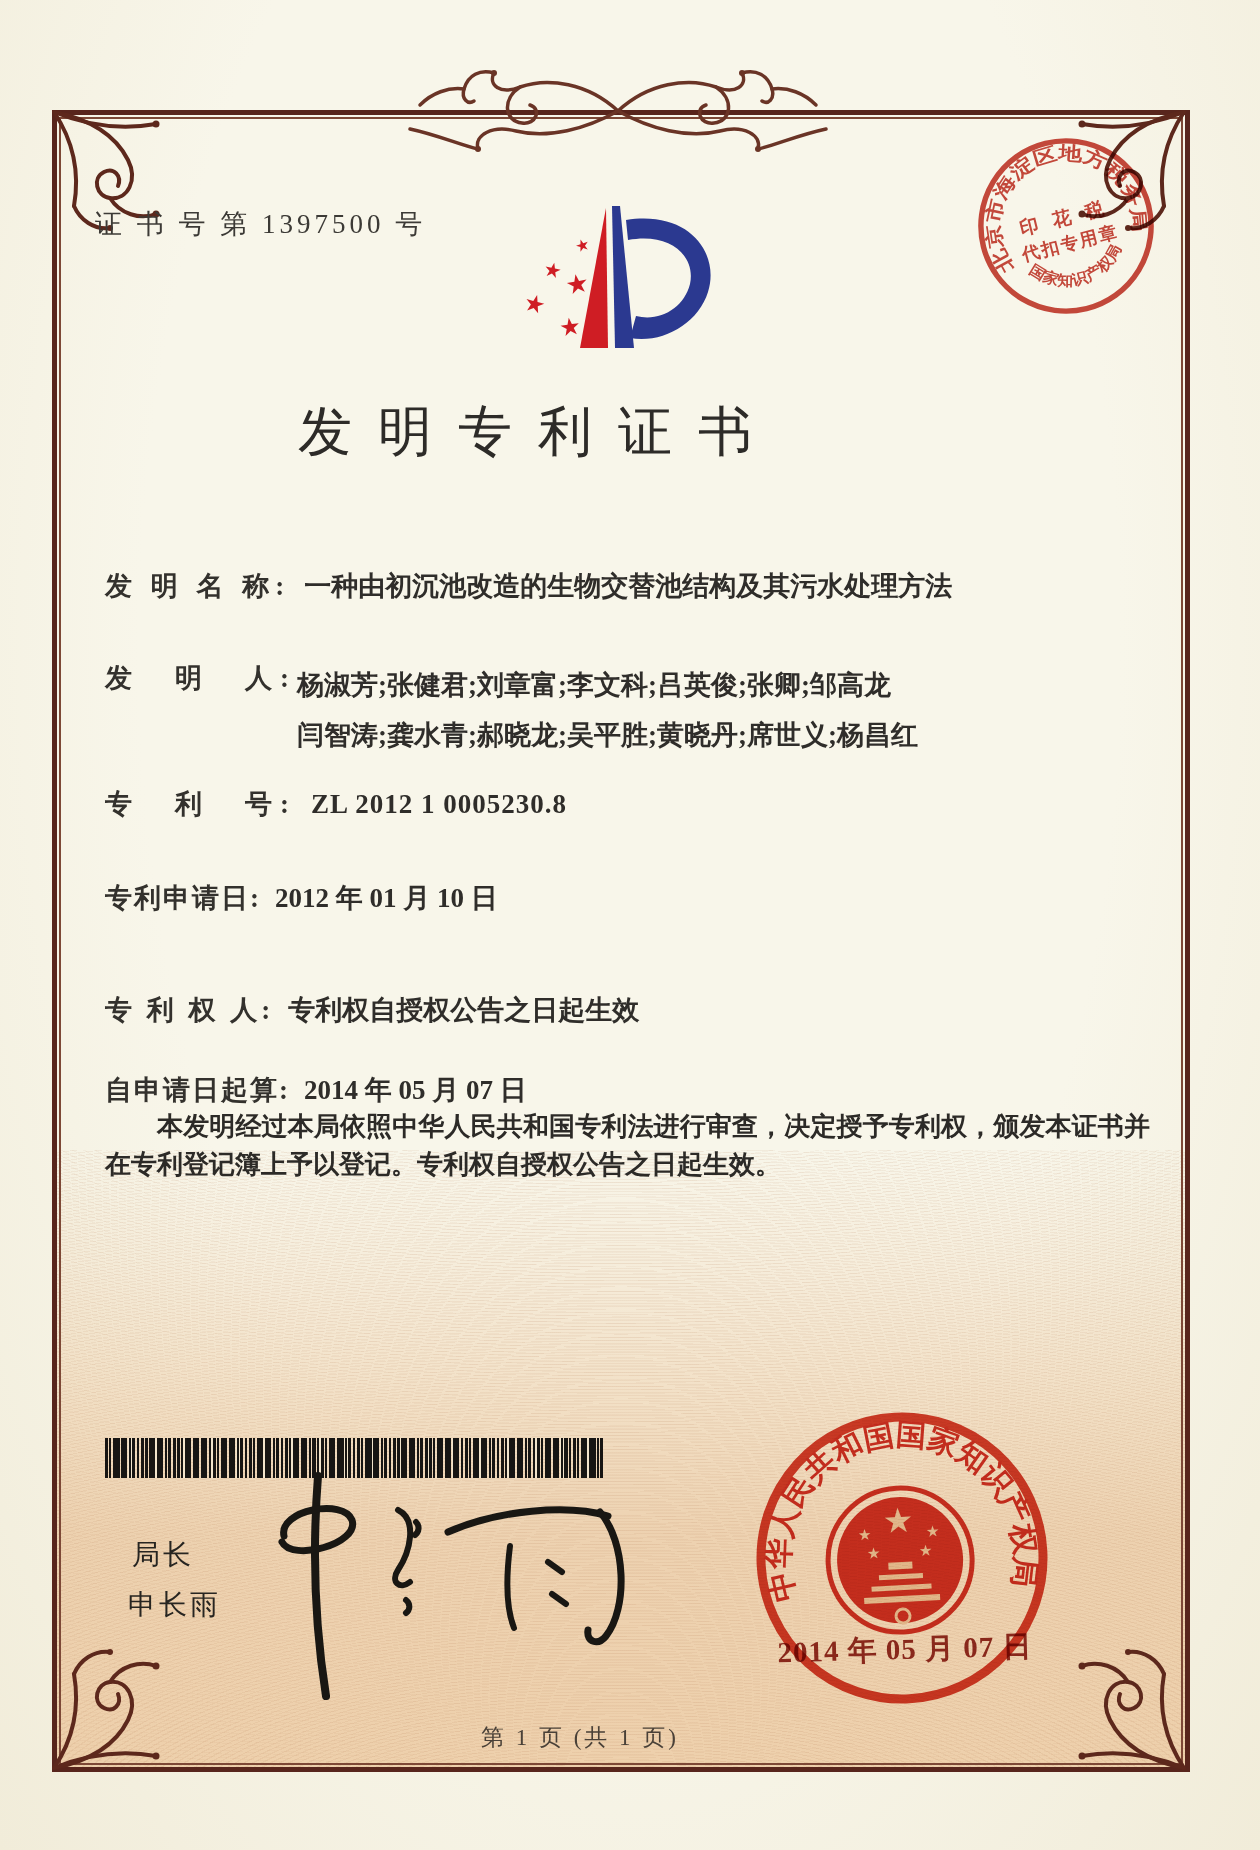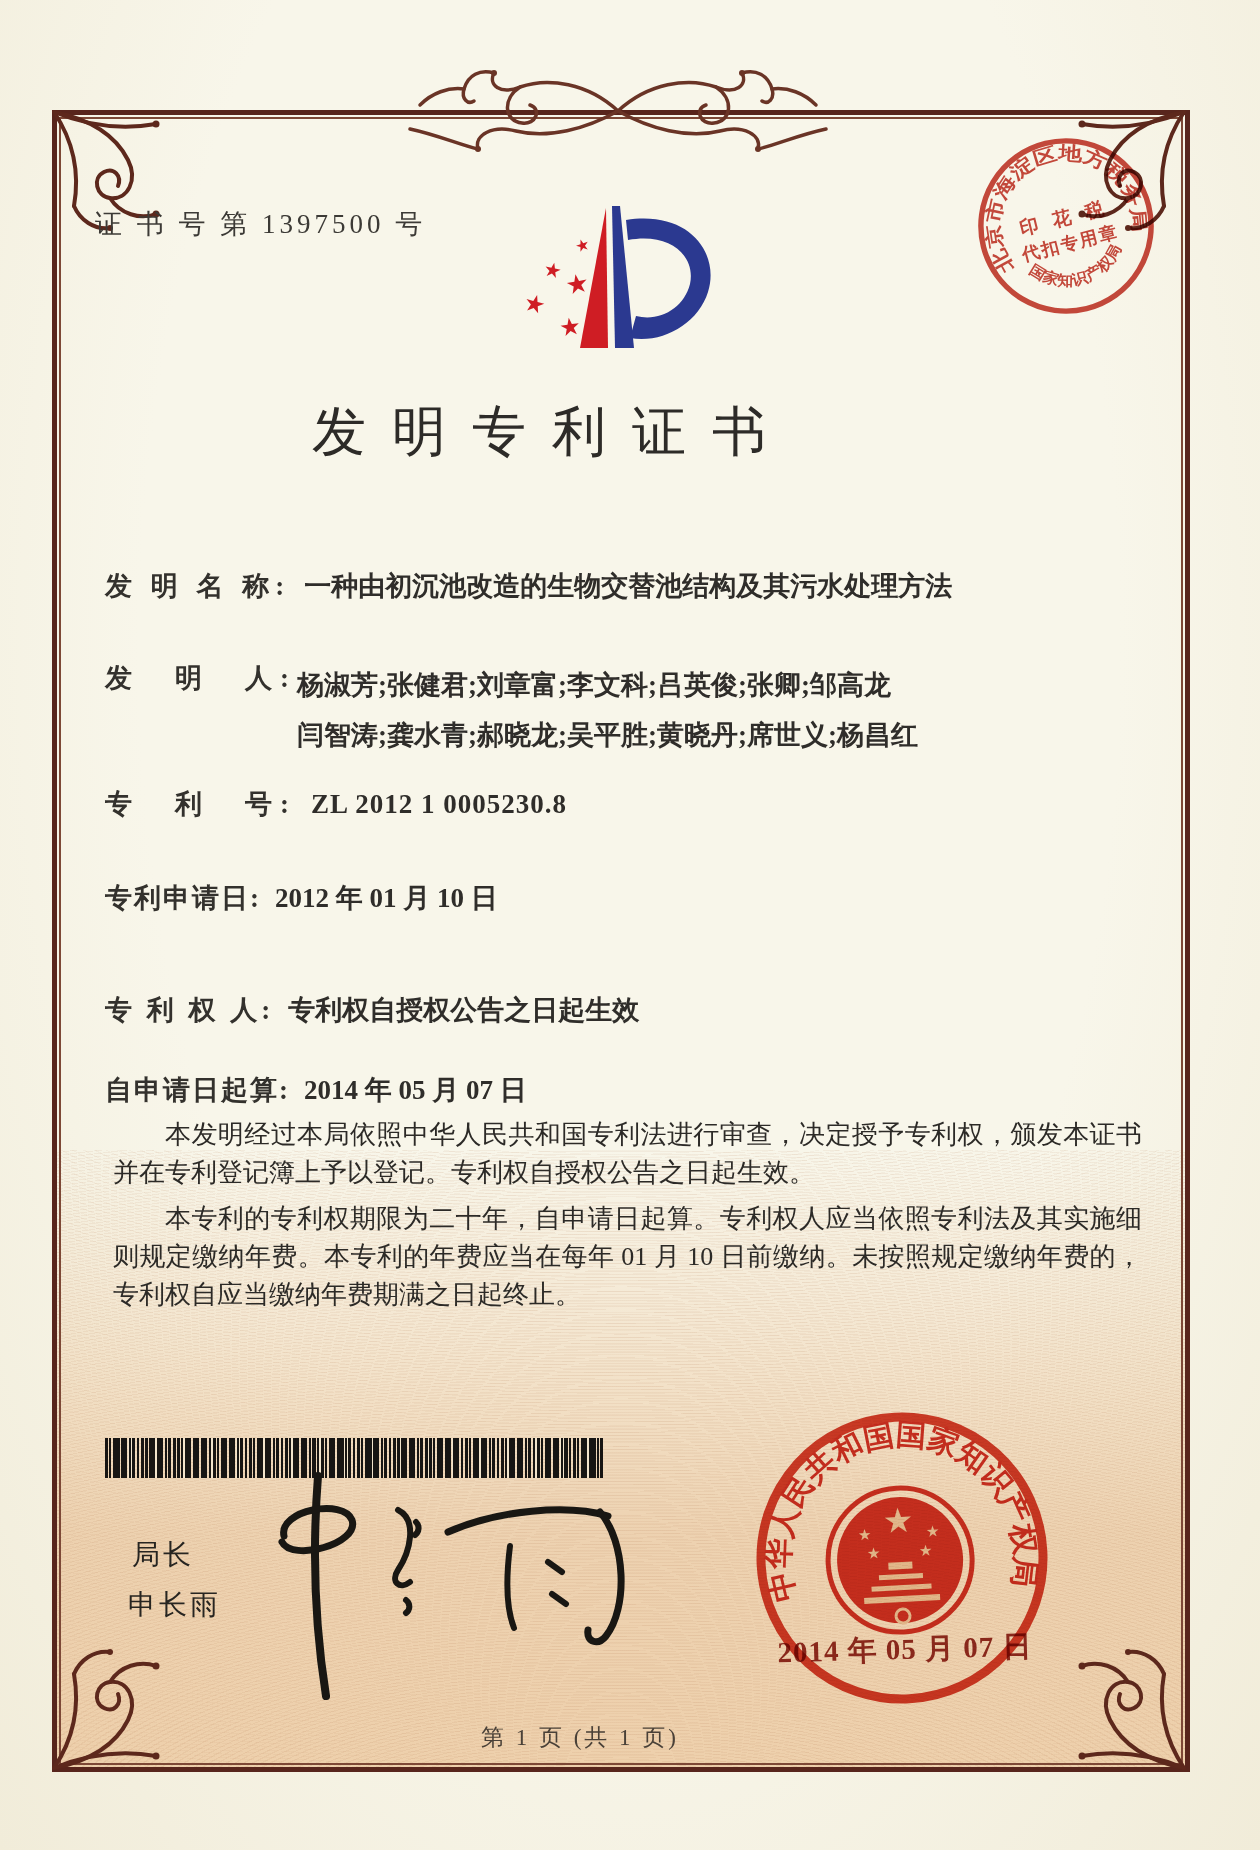--- a/index.html
+++ b/index.html
@@ -17,31 +17,31 @@
       repeating-radial-gradient(120% 90% at 50% 118%, rgba(176,116,76,0.09) 0 2px, rgba(0,0,0,0) 2px 7px),
       repeating-radial-gradient(140% 100% at 50% -25%, rgba(176,116,76,0.06) 0 2px, rgba(0,0,0,0) 2px 9px),
       linear-gradient(180deg, rgba(240,216,186,0) 0%, rgba(240,214,182,0.28) 18%,
         rgba(238,208,172,0.58) 40%, rgba(235,202,164,0.82) 62%, rgba(237,205,167,0.92) 100%);
   }
   .frame{ position:absolute; left:52px; top:110px; width:1138px; height:1662px;
           border:5px solid #58251c; }
   .frame-inner{ position:absolute; inset:2px; border:2px solid #7d4836; }
   .abs{ position:absolute; }
   .cert-no{ left:95px; top:206px; font-size:27px; letter-spacing:4px; color:#3c3a36; }
-  .title{ left:284px; top:396px; width:510px; text-align:center; font-size:54px;
+  .title{ left:270px; top:396px; width:510px; text-align:center; font-size:54px;
           letter-spacing:26px; text-indent:26px; color:#2d2b28; font-weight:500; }
   .row{ left:105px; font-size:27px; color:#2f2d2a; white-space:nowrap;font-weight:bold; }
   .row .lbl{ display:inline-block; color:#33312d; }
   .row .val{ margin-left:14px; }
   .ls6{ letter-spacing:6px; } .ls8{ letter-spacing:8px; } .ls2{ letter-spacing:2px; } .ls4{ letter-spacing:4px; }
   .inventor-lines{ display:inline-block; vertical-align:top; margin-left:0; }
   .inventor-lines div{ line-height:50px; }
   .body-text{ left:105px; top:1108px; width:1045px; font-size:26px; line-height:38px;
               text-align:justify; color:#2c2a27; }
-  .body-text p{ text-indent:2em; margin:8px; }
+  .body-text p{ text-indent:2em; margin:0;font-weight:bold; }
   .barcode{ left:105px; top:1438px; width:500px; height:40px;
     background-image:
       repeating-linear-gradient(90deg,#171513 0 2px,rgba(0,0,0,0) 2px 4px),
       repeating-linear-gradient(90deg,#171513 0 3px,rgba(0,0,0,0) 3px 9px),
       repeating-linear-gradient(90deg,#171513 0 1px,rgba(0,0,0,0) 1px 14px),
       repeating-linear-gradient(90deg,rgba(0,0,0,0) 0 23px,#f2e4cc 23px 27px);
   }
   .director-title{ left:132px; top:1536px; font-size:28px; color:#272521; letter-spacing:3px; }
   .director-name{ left:128px; top:1586px; font-size:28px; color:#272521; letter-spacing:3px; }
   .footer{ left:400px; top:1722px; width:360px; text-align:center; font-size:23px;
@@ -169,21 +169,20 @@
   <div class="abs row" style="top:992px">
     <span class="lbl ls4">专 利 权 人:</span><span class="val">专利权自授权公告之日起生效</span>
   </div>
 
   <div class="abs row" style="top:1072px">
     <span class="lbl ls2">自申请日起算:</span><span class="val">2014 年 05 月 07 日</span>
   </div>
 
   <div class="abs body-text">
     <p>本发明经过本局依照中华人民共和国专利法进行审查，决定授予专利权，颁发本证书并在专利登记簿上予以登记。专利权自授权公告之日起生效。</p>
-    <p>本专利的专利权期限为二十年，自申请日起算。专利权人应当依照专利法及其实施细则规定缴纳年费。本专利的年费应当在每年 01 月 10 日前缴纳。未按照规定缴纳年费的，专利权自应当缴纳年费期满之日起终止。</p>
   </div>
 
   <div class="abs barcode"></div>
 
   <div class="abs director-title">局长</div>
   <div class="abs director-name">申长雨</div>
 
   <svg class="abs signature" viewBox="0 0 390 250">
     <path class="sig-stroke" stroke-width="8" d="M70,18 C66,70 64,150 78,238"></path>
     <path class="sig-stroke" stroke-width="7" d="M36,78 C30,52 96,40 104,62 C112,86 44,104 34,84"></path>

